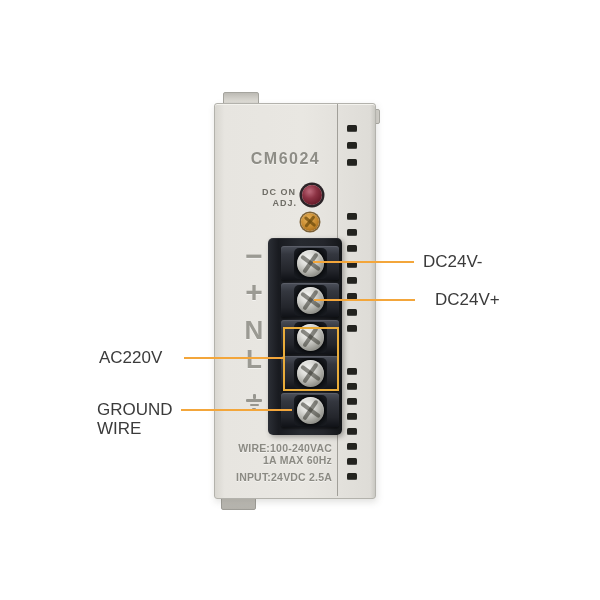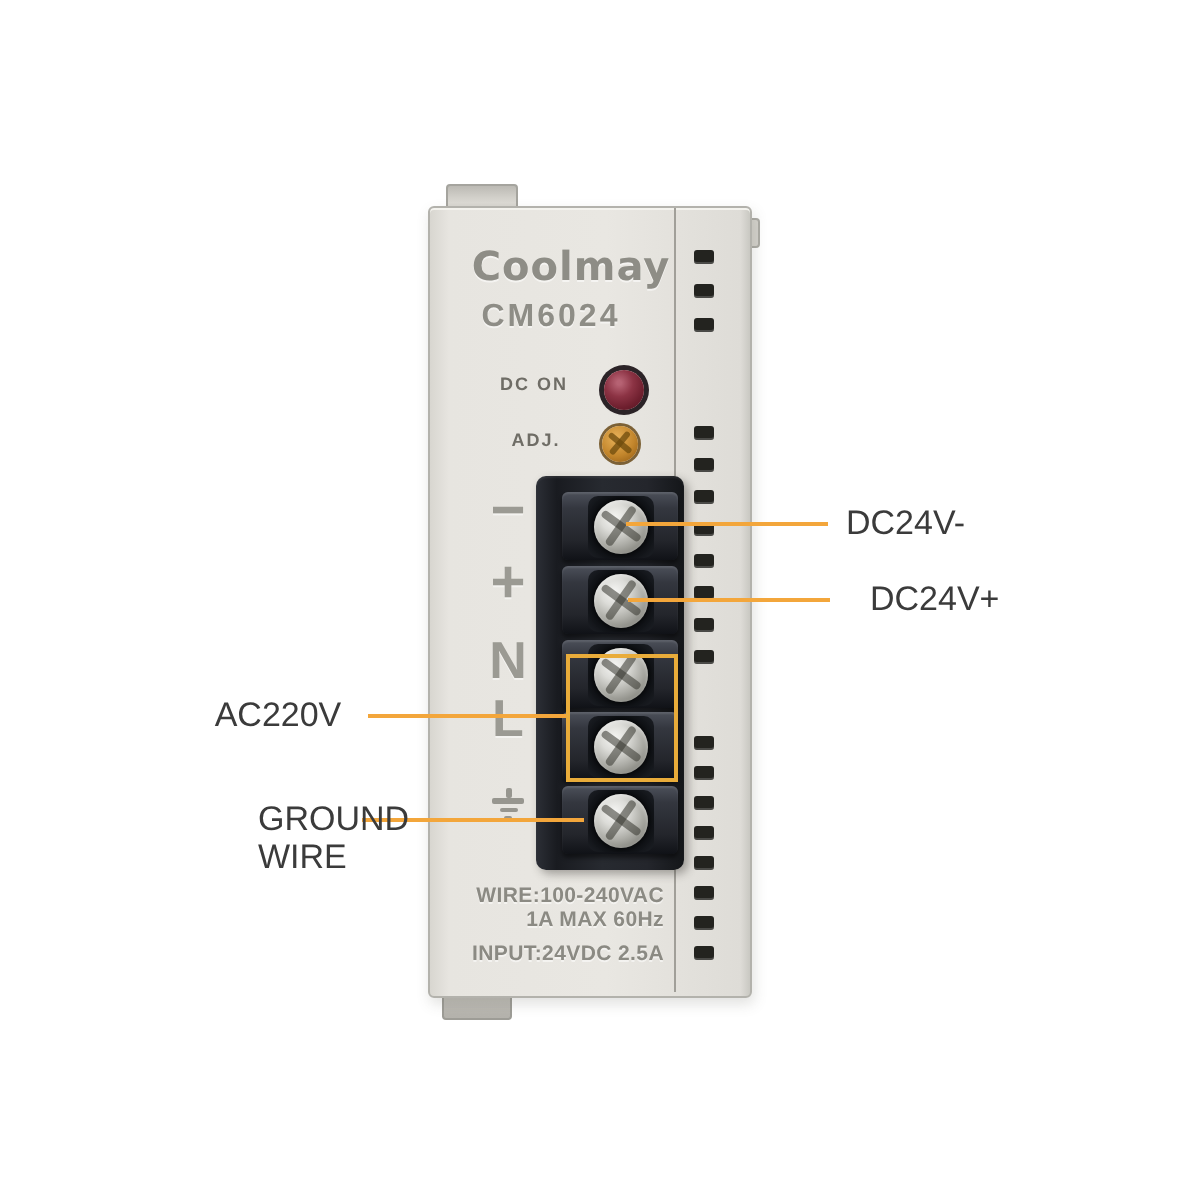--- a/index.html
+++ b/index.html
@@ -20,27 +20,27 @@
   .tab-right{left:371px;top:109px;width:7px;height:13px;background:#d4d2cc;border:1px solid #acaba5;border-radius:0 2px 2px 0;z-index:0;}
 
   
   .vent{position:absolute;left:347px;width:10px;height:7px;background:#23231f;border-radius:1.5px;
         box-shadow:inset 0 -1px 0 rgba(255,255,255,.18);z-index:3;}
 
   
   .brand{left:214px;top:121px;width:123px;text-align:center;padding-left:10px;
          font-family:"DejaVu Sans",sans-serif;font-weight:bold;font-size:20px;letter-spacing:.5px;
          color:#8e8d86;text-shadow:0 1px 0 rgba(255,255,255,.55);z-index:3;}
-  .model{left:214px;top:150px;width:123px;text-align:center;
+  .model{left:214px;top:150px;width:123px;text-align:center;padding-left:10px;
          font-weight:bold;font-size:16px;letter-spacing:1.5px;color:#8e8d86;
          text-shadow:0 1px 0 rgba(255,255,255,.5);z-index:3;}
-  .ind-label{width:58px;text-align:center;font-size:9px;font-weight:bold;letter-spacing:1px;
+  .ind-label{width:58px;text-align:right;font-size:9px;font-weight:bold;letter-spacing:1px;
              color:#6f6d66;z-index:3;}
   .dc-on-label{left:238px;top:187px;}
-  .adj-label{left:239px;top:215px;}
+  .adj-label{left:239px;top:198px;}
 
   .led{left:302px;top:185px;width:20px;height:20px;border-radius:50%;
        background:radial-gradient(circle at 38% 32%,#b66273 6%,#8c3344 38%,#6e1f2e 68%,#541523 95%);
        box-shadow:0 0 0 2.5px #2b2327,0 1px 2px rgba(0,0,0,.35);z-index:3;}
   .pot{left:301px;top:213px;width:18px;height:18px;border-radius:50%;
        background:radial-gradient(circle at 40% 33%,#e5ae55 5%,#c3862c 55%,#965f15 92%);
        box-shadow:0 0 0 1.5px #7c6136;z-index:3;}
   .pot::before,.pot::after{content:"";position:absolute;left:2px;top:7.2px;width:14px;height:3.2px;
        background:rgba(110,75,12,.75);border-radius:2px;}
   .pot::before{transform:rotate(40deg);} .pot::after{transform:rotate(-50deg);}
@@ -86,22 +86,22 @@
   .cline{height:2px;background:#F3A63B;z-index:6;}
   .l-dcm{left:313px;top:261px;width:101px;}
   .l-dcp{left:314px;top:299px;width:101px;}
   .l-ac {left:184px;top:357px;width:99px;}
   .l-gnd{left:181px;top:409px;width:111px;}
   .hl-rect{left:283px;top:327px;width:56px;height:64px;border:2px solid #E9AC3A;
            box-sizing:border-box;background:transparent;z-index:6;}
   .clabel{font-size:17px;color:#3b3b3b;line-height:19px;z-index:6;white-space:pre-line;}
   .lab-dcm{left:423px;top:252px;}
   .lab-dcp{left:435px;top:290px;}
-  .lab-ac {left:99px;top:348px;width:80px;text-align:center;}
-  .lab-gnd{left:97px;top:400px;width:90px;text-align:left;margin-left:32px;}
+  .lab-ac {left:99px;top:348px;width:80px;text-align:left;}
+  .lab-gnd{left:97px;top:400px;width:90px;text-align:left;}
 </style>
 </head>
 <body>
 
 <div class="stage">
 
   <div class="abs tab-top"></div>
   <div class="abs tab-bottom"></div>
   <div class="abs tab-right"></div>
 
@@ -122,21 +122,20 @@
       <div class="vent" style="top: 368px;"></div>
       <div class="vent" style="top: 383px;"></div>
       <div class="vent" style="top: 398px;"></div>
       <div class="vent" style="top: 413px;"></div>
       <div class="vent" style="top: 428px;"></div>
       <div class="vent" style="top: 443px;"></div>
       <div class="vent" style="top: 458px;"></div>
       <div class="vent" style="top: 473px;"></div>
     </div>
 
-  <div class="abs brand">Coolmay</div>
   <div class="abs model">CM6024</div>
 
   <div class="abs ind-label dc-on-label">DC ON</div>
   <div class="abs led"></div>
   <div class="abs ind-label adj-label">ADJ.</div>
   <div class="abs pot"></div>
 
   <div class="abs tsym sym-minus">−</div>
   <div class="abs tsym sym-plus">+</div>
   <div class="abs tsym sym-n">N</div>

